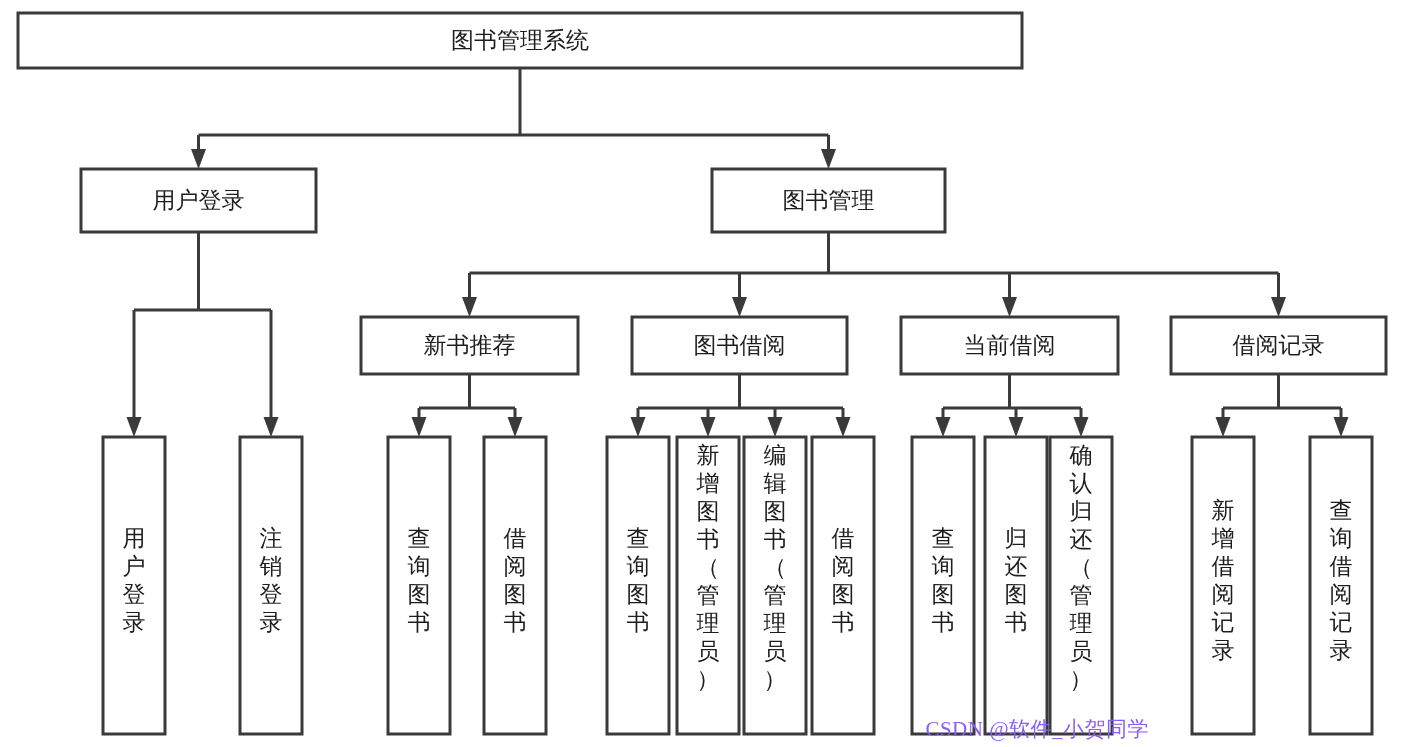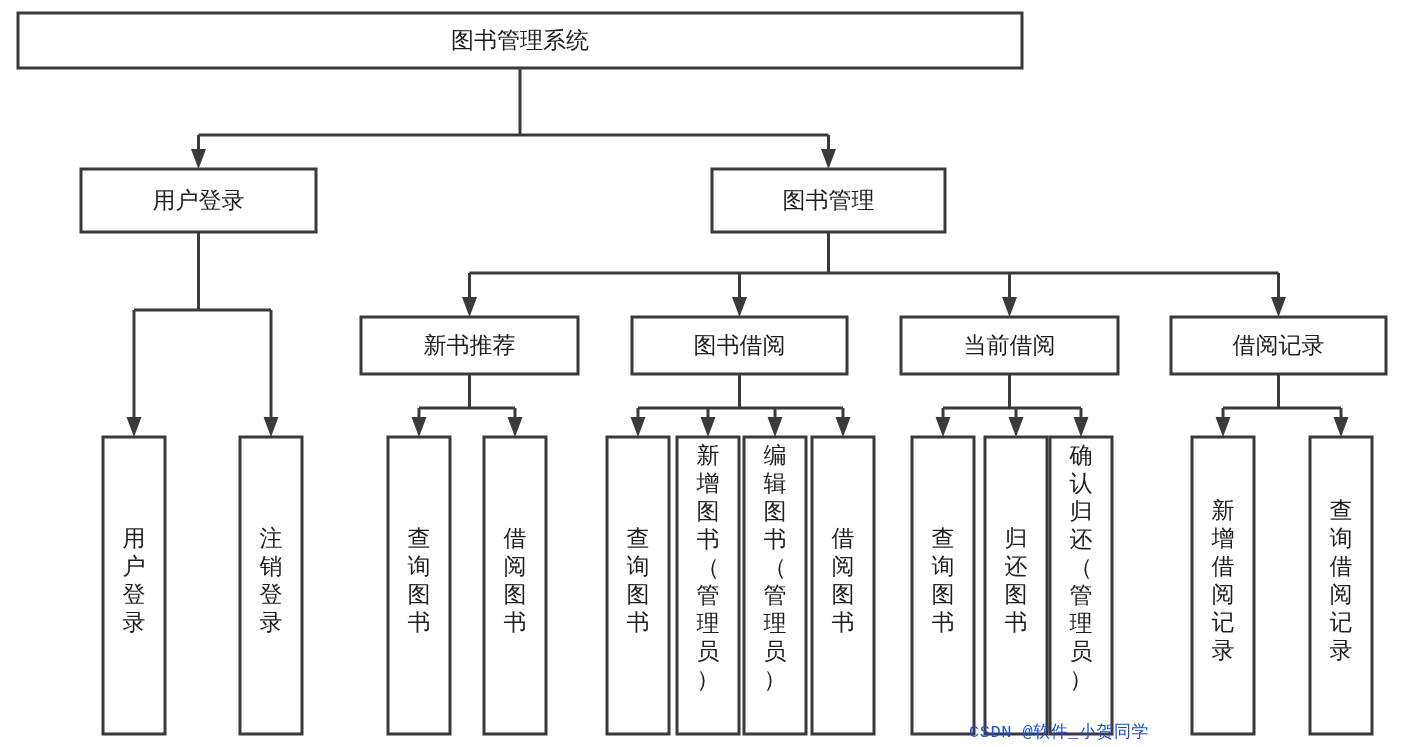--- a/index.html
+++ b/index.html
@@ -46,23 +46,23 @@
   .node-label-vertical {
     fill: #1d1d1d;
     font-family: "Liberation Sans", "DejaVu Sans", sans-serif;
     font-size: 23px;
     text-anchor: middle;
   }
   .watermark {
     position: absolute;
     right: 8px;
     bottom: 4px;
-    font-family: Liberation Mono, monospace;
-    font-size: 17px;
-    color: #1d4ed8;
+    font-family: Liberation Serif, serif;
+    font-size: 21px;
+    color: #8b5cf6;
     letter-spacing: 0.5px;
     white-space: nowrap;
     pointer-events: none;
   }
 </style>
 </head>
 <body>
 
 <div id="diagram-root">
   <svg id="diagram-svg" width="1405" height="747" viewBox="0 0 1405 747" xmlns="http://www.w3.org/2000/svg">

